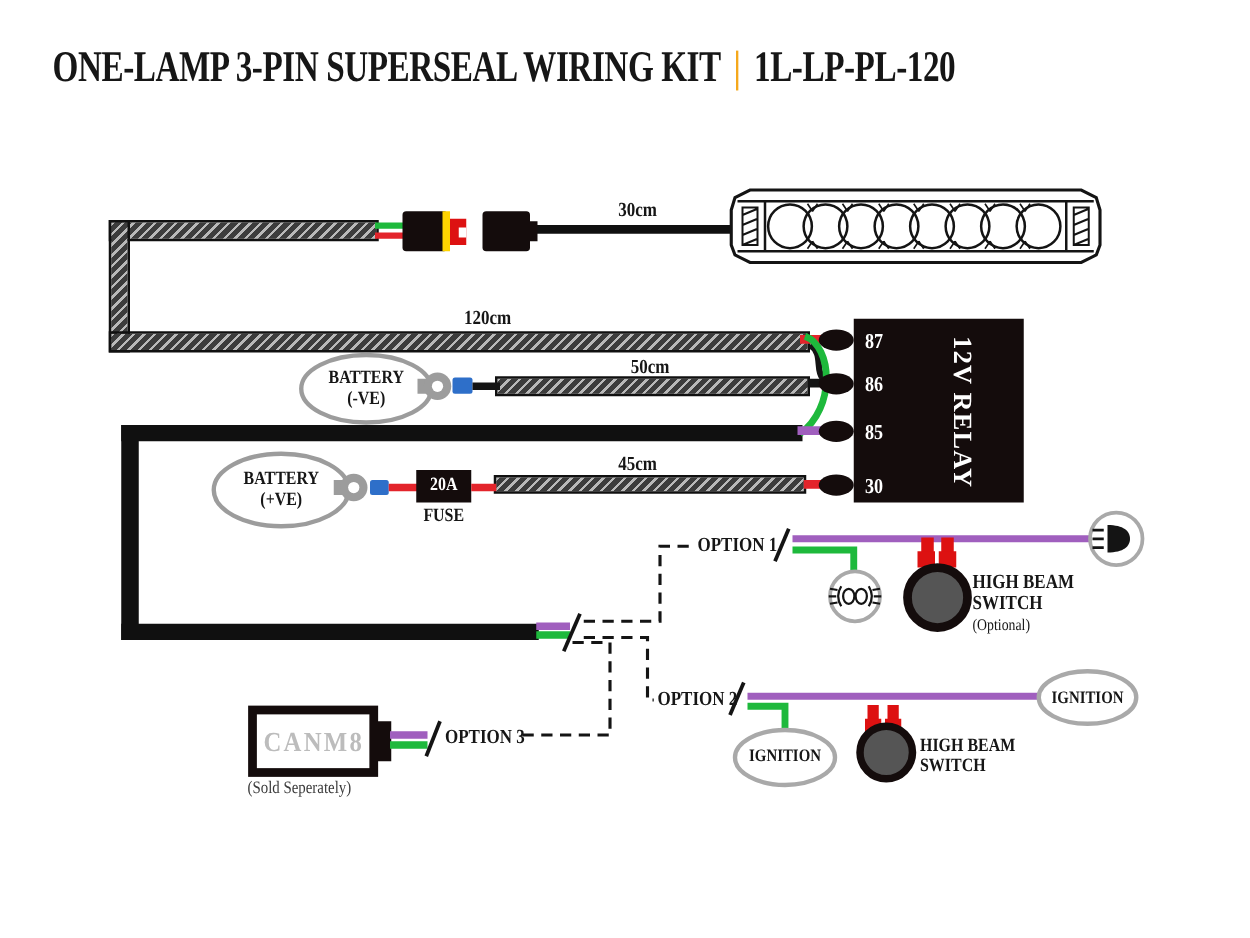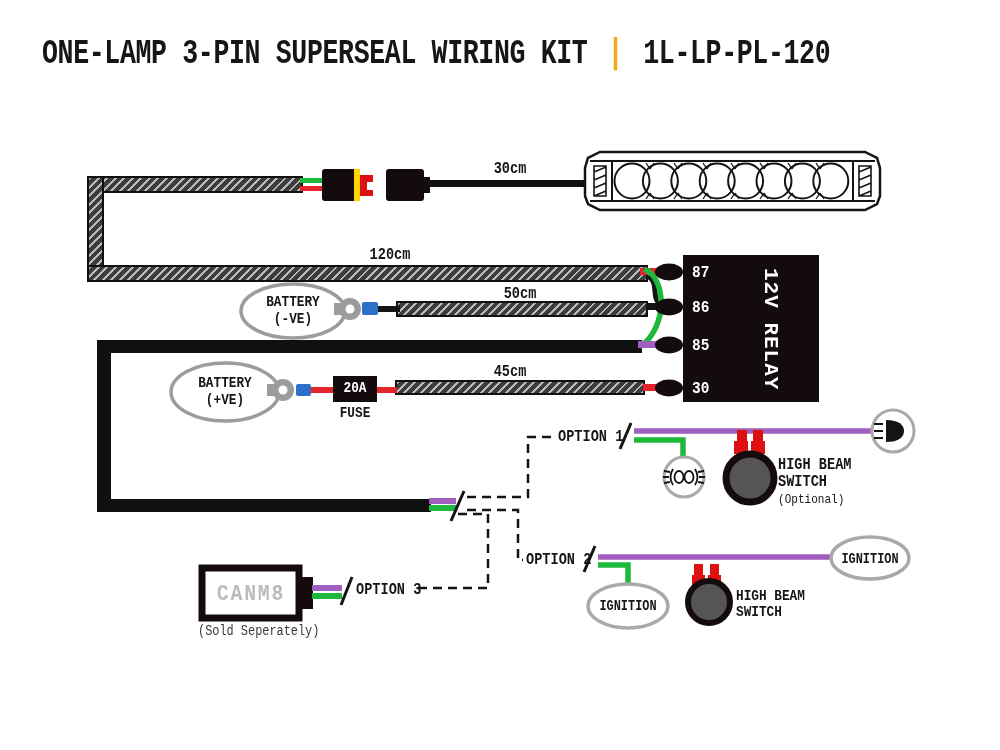--- a/index.html
+++ b/index.html
@@ -1,17 +1,17 @@
 <!DOCTYPE html>
 <html><head>
 <meta charset="utf-8">
 <style>
   html,body{margin:0;padding:0;background:#fff;}
   #stage{position:relative;width:1000px;height:750px;background:#fff;overflow:hidden;
-         font-family:Liberation Mono, monospace;}
+         font-family:Liberation Serif, serif;}
   
   .braid{position:absolute;box-sizing:border-box;border:2px solid #101010;z-index:1;
          background:repeating-linear-gradient(135deg,#b9b9b9 0 2px,#3c3c3c 2px 6px);}
   .cable{position:absolute;background:#101010;z-index:1;}
   svg{position:absolute;left:0;top:0;z-index:2;}
   
   .lbl{position:absolute;z-index:3;color:#161616;font-weight:bold;white-space:nowrap;
        transform:scaleX(.85);transform-origin:center;}
   .lbl.left{transform-origin:left center;}
   .ctr{text-align:center;}

